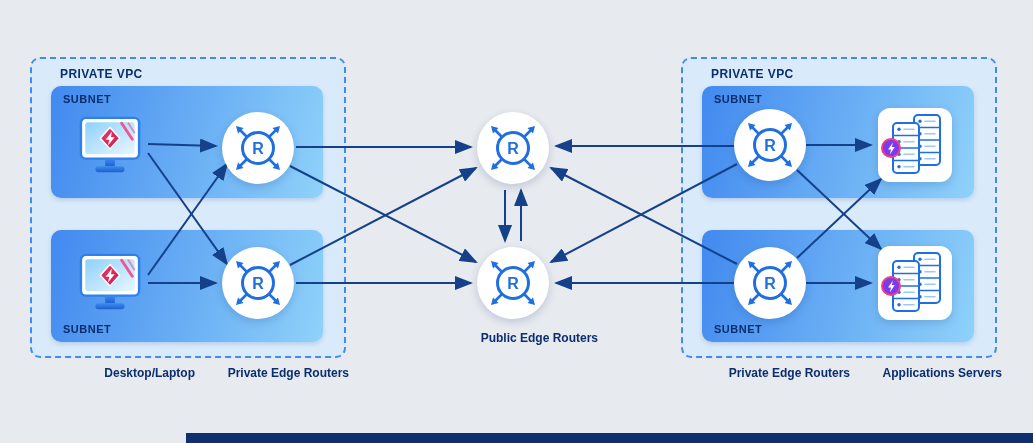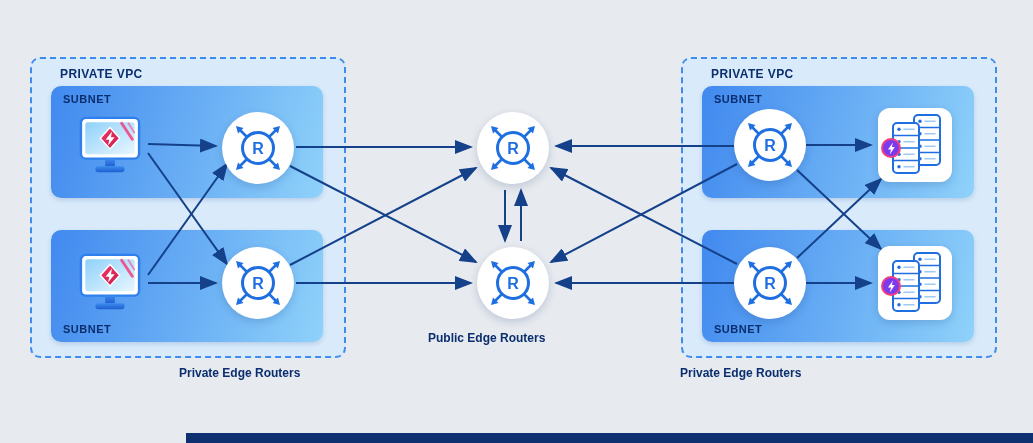--- a/index.html
+++ b/index.html
@@ -32,21 +32,21 @@
     width:72px;height:72px;border-radius:50%;background:#ffffff;
     box-shadow:0 3px 8px rgba(13,47,110,.18);
   }
   .server-node{
     width:74px;height:74px;border-radius:12px;background:#ffffff;
     box-shadow:0 3px 8px rgba(13,47,110,.18);
   }
   .node svg{display:block;width:100%;height:100%;}
   .arrows{position:absolute;left:0;top:0;z-index:2;pointer-events:none;}
   .caption{
-    position:absolute;width:170px;text-align:left;font-size:12px;
+    position:absolute;width:170px;text-align:right;font-size:12px;
     font-weight:bold;color:#0a2e6e;z-index:4;
   }
   .footer-bar{
     position:absolute;left:186px;right:0;bottom:0;height:10px;background:#0e3070;z-index:5;
   }
 </style>
 </head>
 <body>
 
 <div class="canvas">
@@ -221,18 +221,20 @@
     <svg viewBox="0 0 74 74">
         <use href="#server-glyph"></use>
       </svg>
   </div>
   <div class="node server-node" style="left:878px;top:246px;">
     <svg viewBox="0 0 74 74">
         <use href="#server-glyph"></use>
       </svg>
   </div>
 
+  <div class="caption" style="left:25px;top:366px;">Desktop/Laptop</div>
   <div class="caption" style="left:179px;top:366px;">Private Edge Routers</div>
   <div class="caption" style="left:428px;top:331px;">Public Edge Routers</div>
   <div class="caption" style="left:680px;top:366px;">Private Edge Routers</div>
+  <div class="caption" style="left:832px;top:366px;">Applications Servers</div>
 
   <div class="footer-bar"></div>
 </div>
 
 </body></html>

